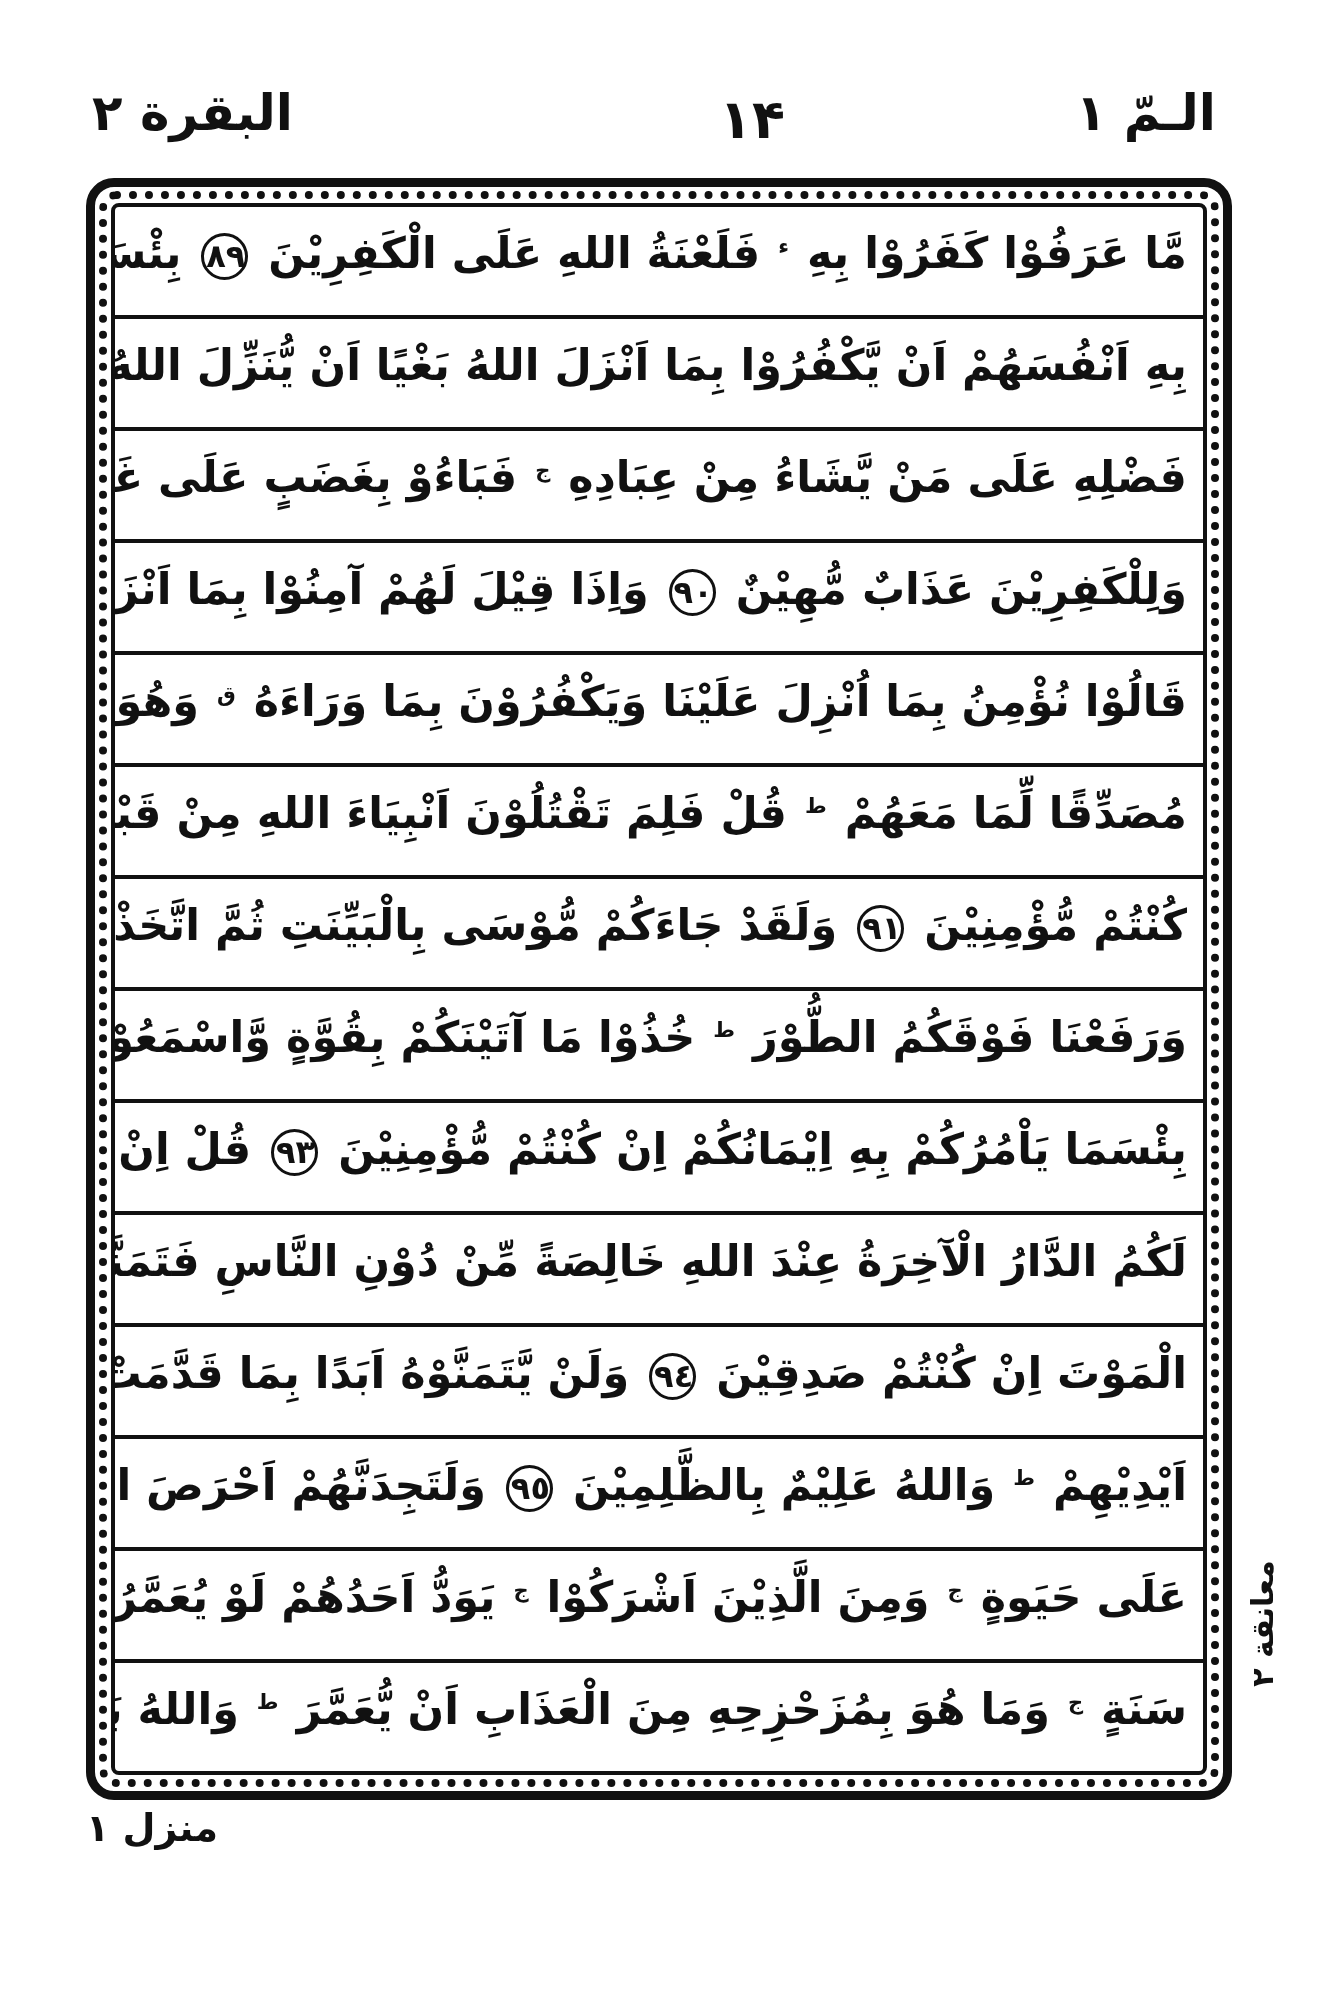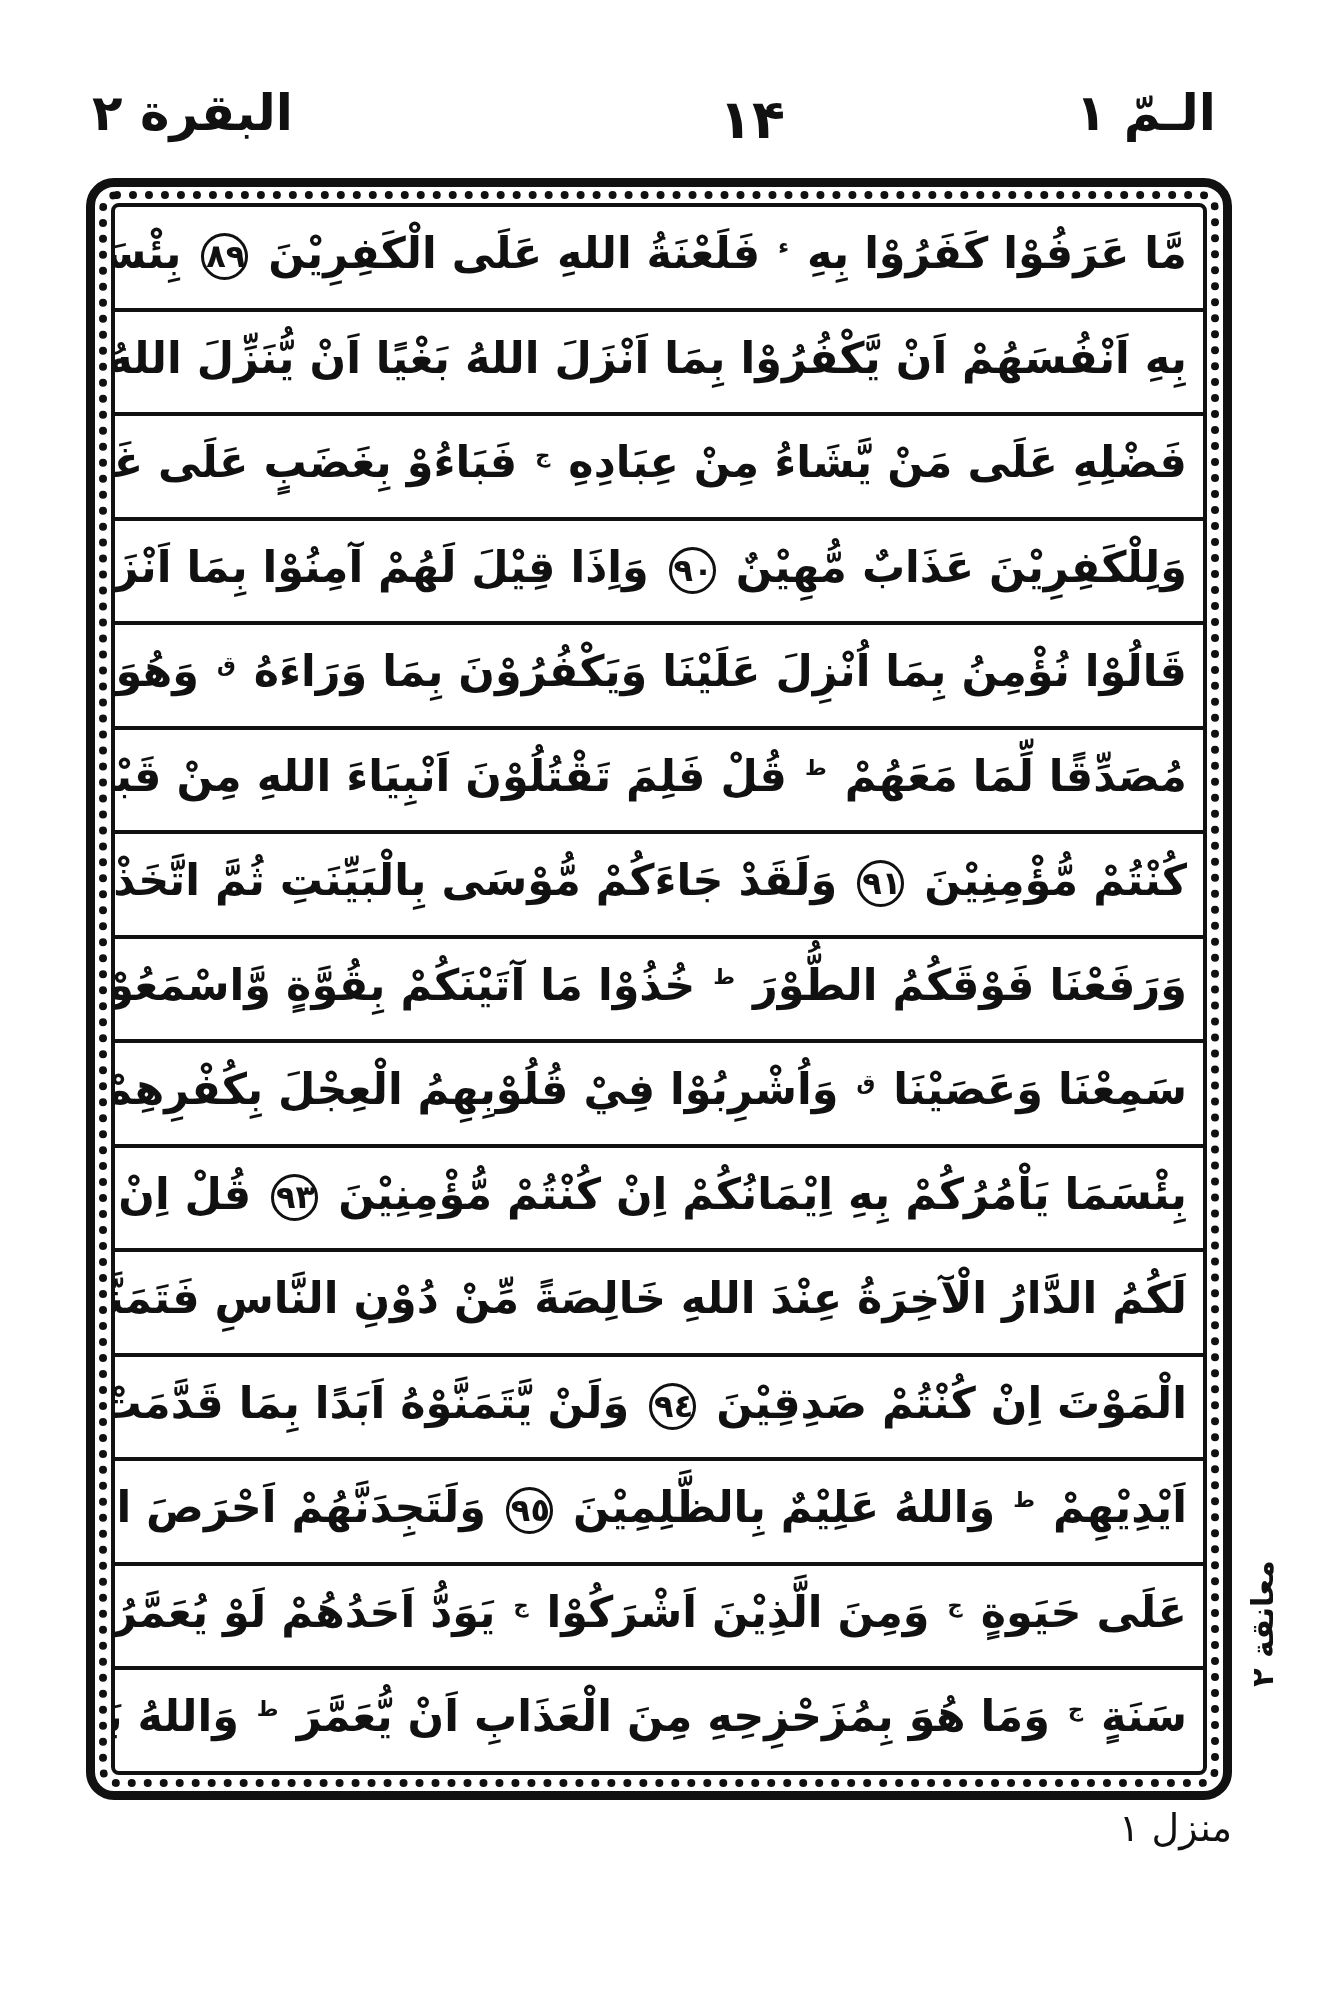--- a/index.html
+++ b/index.html
@@ -46,43 +46,42 @@
     font-size:32px;line-height:41px;text-align:center;
     vertical-align:middle;margin:0 5px;white-space:nowrap;
   }
   
   .side-note{
     position:absolute;left:1177px;top:1606px;width:170px;text-align:center;
     transform:rotate(-90deg);transform-origin:center;
     font-size:30px;font-weight:bold;white-space:nowrap;
   }
   .footer{
-    position:absolute;left:86px;top:1806px;width:1146px;text-align:right;
-    font-size:38px;font-weight:normal;
+    position:absolute;left:86px;top:1806px;width:1146px;text-align:left;
+    font-size:38px;font-weight:bold;
   }
 </style>
 </head>
 <body>
 
 <div class="hdr hdr-surah">البقرة ٢</div>
 <div class="hdr hdr-page">۱۴</div>
 <div class="hdr hdr-juz">الـمّ ١</div>
 
 <div class="frame">
   <div class="beads">
     <div class="inner">
         <div class="line"><span class="seg-t">مَّا عَرَفُوْا كَفَرُوْا بِهِ</span> <span class="seg-s">ء</span> <span class="seg-t">فَلَعْنَةُ اللهِ عَلَى الْكَفِرِيْنَ</span> <span class="seg-n">٨٩</span> <span class="seg-t">بِئْسَمَا اشْتَرَوْا</span> </div>
         <div class="line"><span class="seg-t">بِهِ اَنْفُسَهُمْ اَنْ يَّكْفُرُوْا بِمَا اَنْزَلَ اللهُ بَغْيًا اَنْ يُّنَزِّلَ اللهُ مِنْ</span> </div>
         <div class="line"><span class="seg-t">فَضْلِهِ عَلَى مَنْ يَّشَاءُ مِنْ عِبَادِهِ</span> <span class="seg-s">ج</span> <span class="seg-t">فَبَاءُوْ بِغَضَبٍ عَلَى غَضَبٍ</span>  </div>
         <div class="line"><span class="seg-t">وَلِلْكَفِرِيْنَ عَذَابٌ مُّهِيْنٌ</span> <span class="seg-n">٩٠</span> <span class="seg-t">وَاِذَا قِيْلَ لَهُمْ آمِنُوْا بِمَا اَنْزَلَ اللهُ</span> </div>
         <div class="line"><span class="seg-t">قَالُوْا نُؤْمِنُ بِمَا اُنْزِلَ عَلَيْنَا وَيَكْفُرُوْنَ بِمَا وَرَاءَهُ</span> <span class="seg-s">ق</span> <span class="seg-t">وَهُوَ الْحَقُّ</span> </div>
         <div class="line"><span class="seg-t">مُصَدِّقًا لِّمَا مَعَهُمْ</span> <span class="seg-s">ط</span> <span class="seg-t">قُلْ فَلِمَ تَقْتُلُوْنَ اَنْبِيَاءَ اللهِ مِنْ قَبْلُ اِنْ</span> </div>
         <div class="line"><span class="seg-t">كُنْتُمْ مُّؤْمِنِيْنَ</span> <span class="seg-n">٩١</span> <span class="seg-t">وَلَقَدْ جَاءَكُمْ مُّوْسَى بِالْبَيِّنَتِ ثُمَّ اتَّخَذْتُمُ</span> </div>
         <div class="line"><span class="seg-t">وَرَفَعْنَا فَوْقَكُمُ الطُّوْرَ</span> <span class="seg-s">ط</span> <span class="seg-t">خُذُوْا مَا آتَيْنَكُمْ بِقُوَّةٍ وَّاسْمَعُوْا</span>   </div>
-        <div class="line"><span class="seg-t">سَمِعْنَا وَعَصَيْنَا</span> <span class="seg-s">ق</span> <span class="seg-t">وَاُشْرِبُوْا فِيْ قُلُوْبِهِمُ الْعِجْلَ بِكُفْرِهِمْ</span>   </div>
         <div class="line"><span class="seg-t">بِئْسَمَا يَاْمُرُكُمْ بِهِ اِيْمَانُكُمْ اِنْ كُنْتُمْ مُّؤْمِنِيْنَ</span> <span class="seg-n">٩٣</span> <span class="seg-t">قُلْ اِنْ كَانَتْ</span> </div>
         <div class="line"><span class="seg-t">لَكُمُ الدَّارُ الْآخِرَةُ عِنْدَ اللهِ خَالِصَةً مِّنْ دُوْنِ النَّاسِ فَتَمَنَّوُا</span> </div>
         <div class="line"><span class="seg-t">الْمَوْتَ اِنْ كُنْتُمْ صَدِقِيْنَ</span> <span class="seg-n">٩٤</span> <span class="seg-t">وَلَنْ يَّتَمَنَّوْهُ اَبَدًا بِمَا قَدَّمَتْ</span> </div>
         <div class="line"><span class="seg-t">اَيْدِيْهِمْ</span> <span class="seg-s">ط</span> <span class="seg-t">وَاللهُ عَلِيْمٌ بِالظَّلِمِيْنَ</span> <span class="seg-n">٩٥</span> <span class="seg-t">وَلَتَجِدَنَّهُمْ اَحْرَصَ النَّاسِ</span> </div>
         <div class="line"><span class="seg-t">عَلَى حَيَوةٍ</span> <span class="seg-s">ج</span> <span class="seg-t">وَمِنَ الَّذِيْنَ اَشْرَكُوْا</span> <span class="seg-s">ج</span> <span class="seg-t">يَوَدُّ اَحَدُهُمْ لَوْ يُعَمَّرُ اَلْفَ</span> </div>
         <div class="line"><span class="seg-t">سَنَةٍ</span> <span class="seg-s">ج</span> <span class="seg-t">وَمَا هُوَ بِمُزَحْزِحِهِ مِنَ الْعَذَابِ اَنْ يُّعَمَّرَ</span> <span class="seg-s">ط</span> <span class="seg-t">وَاللهُ بَصِيْرٌ</span> </div>
       </div>
   </div>
 </div>
 

